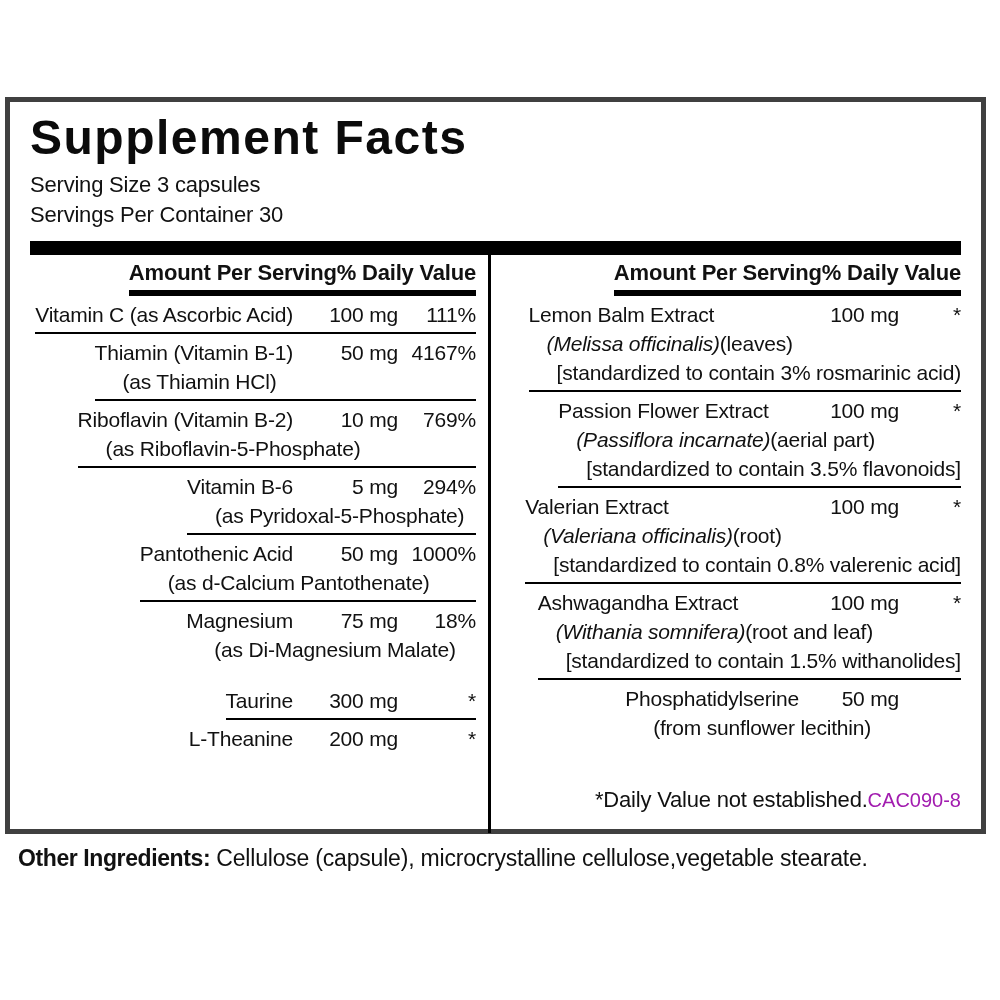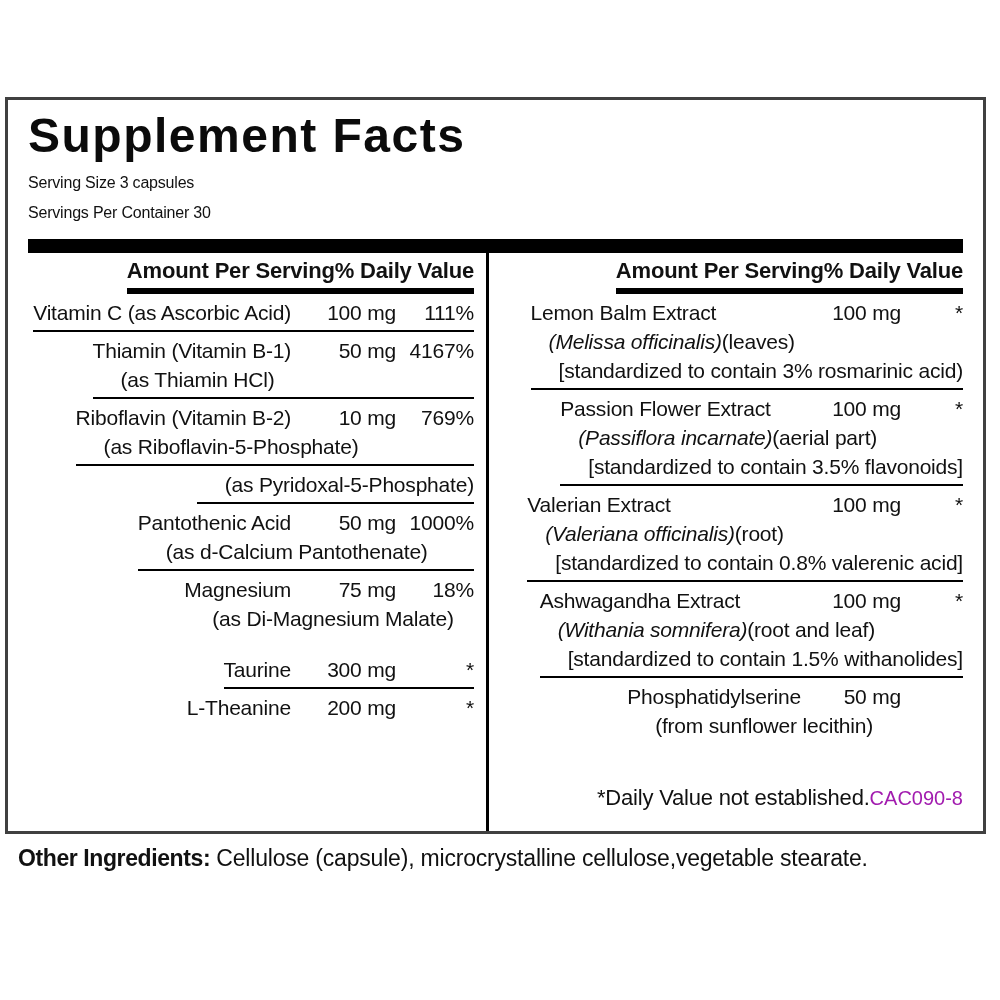--- a/index.html
+++ b/index.html
@@ -3,28 +3,28 @@
 <meta charset="utf-8">
 <style>
   html,body{margin:0;padding:0;background:#ffffff;}
   body{
     width:1000px;height:1000px;position:relative;
     font-family:"Liberation Sans",sans-serif;color:#111;
     letter-spacing:-0.2px;
   }
   .facts-box{
     position:absolute;left:5px;top:97px;width:981px;height:737px;
-    border:3px solid #404040;box-sizing:border-box;
+    border:5px solid #404040;box-sizing:border-box;
     padding:6px 20px 0 20px;background:#fff;
   }
   .title{
     font-size:48px;font-weight:bold;letter-spacing:1.5px;
     line-height:56px;margin:2px 0 4px 0;color:#0b0b0b;
   }
-  .serving-line{font-size:16px;line-height:30px;}
+  .serving-line{font-size:22px;line-height:30px;}
   .top-bar{height:14px;background:#000;margin-top:11px;}
   .columns{display:flex;align-items:stretch;height:578px;}
   .divider{width:3px;background:#000;}
   .col{display:flex;flex-direction:column;box-sizing:border-box;align-items:flex-end;}
   .col-left{width:458px;padding-right:12px;}
   .col-right{flex:1;padding-left:12px;}
   .col-header{
     display:flex;justify-content:space-between;
     font-weight:bold;font-size:22px;line-height:30px;
     padding:3px 0 2px 0;border-bottom:6px solid #000;
@@ -84,20 +84,25 @@
       <div class="n-row">
         <div class="row-main">
           <span class="row-name">Riboflavin (Vitamin B-2)</span>
           <span class="row-amt">10 mg</span>
           <span class="row-dv">769%</span>
         </div>
         <div class="row-sub">(as Riboflavin-5-Phosphate)</div>
       </div>
 
       <div class="n-row">
+        <div class="row-main">
+          <span class="row-name">Vitamin B-6</span>
+          <span class="row-amt">5 mg</span>
+          <span class="row-dv">294%</span>
+        </div>
         <div class="row-sub">(as Pyridoxal-5-Phosphate)</div>
       </div>
 
 
       <div class="n-row">
         <div class="row-main">
           <span class="row-name">Pantothenic Acid</span>
           <span class="row-amt">50 mg</span>
           <span class="row-dv">1000%</span>
         </div>

